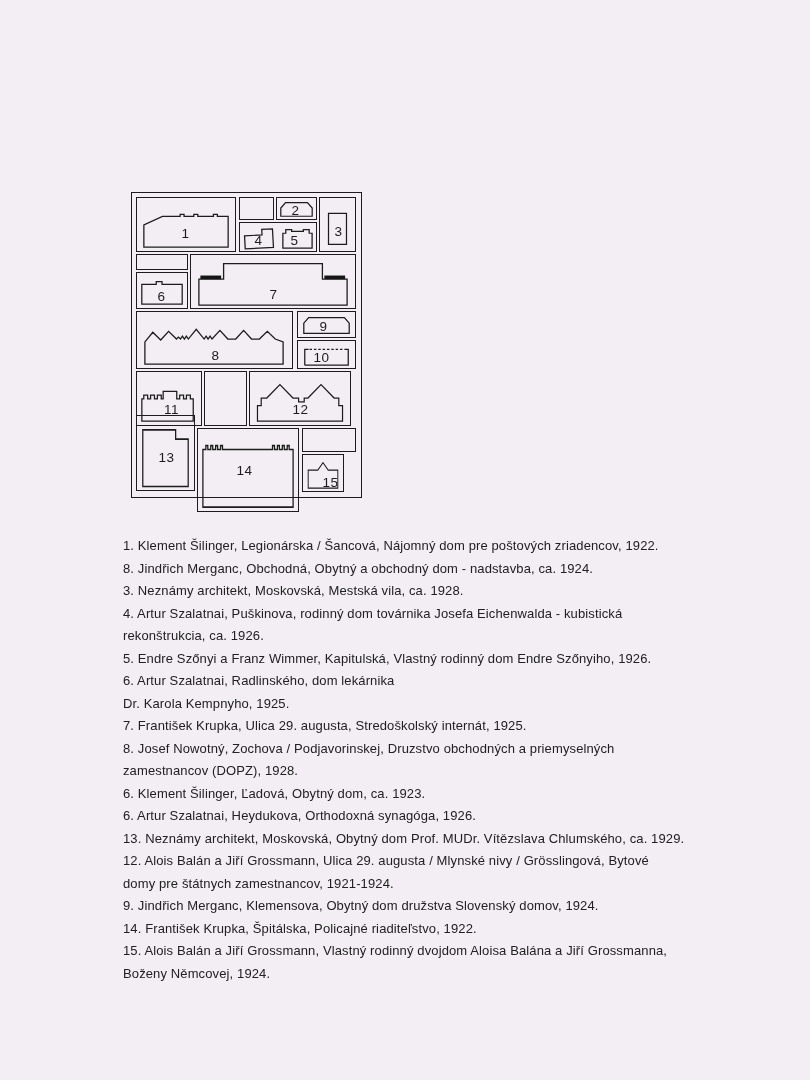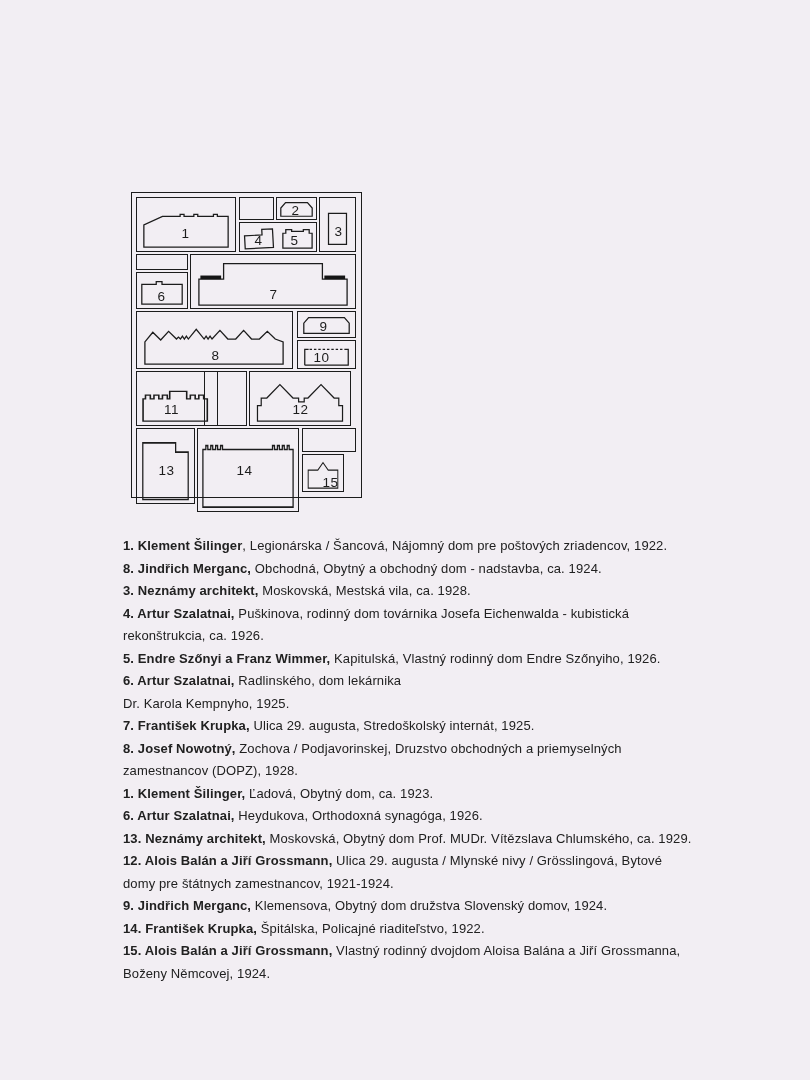--- a/index.html
+++ b/index.html
@@ -22,21 +22,21 @@
   .num {
     position:absolute; transform:translate(-50%,-50%);
     font-size:13.5px; letter-spacing:0.4px; color:#1c1c1c; white-space:nowrap;
   }
   
   .legend {
     position:absolute; left:123px; top:535px; width:645px;
     font-size:13px; line-height:22.5px; letter-spacing:0.12px; color:#212121;
   }
   .li { white-space:pre-wrap; }
-  .li .b { font-weight:700; }
+  .li .b { font-weight:400; }
 </style>
 </head>
 <body>
 
 <div class="page">
 
   <div class="diagram">
     <div class="plan-inner">
 
       <div class="cell" style="left:0px;top:0px;width:100px;height:55px">
@@ -98,35 +98,35 @@
         <span class="num" style="left:26px;top:14px">9</span>
       </div>
       <div class="cell" style="left:161px;top:143px;width:59px;height:29px">
         <svg viewBox="0 0 59 29" preserveAspectRatio="none">
           <path class="bld" d="M7 26 V9 H11 M48 9 H52 V26 H7"></path>
           <path class="dash" d="M12 9 H47"></path>
         </svg>
         <span class="num" style="left:24px;top:16px">10</span>
       </div>
 
-      <div class="cell" style="left:0px;top:174px;width:82px;height:55px">
+      <div class="cell" style="left:0px;top:174px;width:66px;height:55px">
         <svg viewBox="0 0 66 55" preserveAspectRatio="none">
             <path class="bld" d="M5 51 V28 H7 V24 H11 V28 H14 V24 H18 V28 H21 V24 H25 V28 H27 V20 H41 V28 H44 V24 H48 V28 H51 V24 H55 V28 H58 V51 Z"></path>
           </svg>
         <span class="num" style="left:35px;top:37px">11</span>
       </div>
       <div class="cell" style="left:68px;top:174px;width:43px;height:55px"></div>
       <div class="cell" style="left:113px;top:174px;width:102px;height:55px">
         <svg viewBox="0 0 107 55" preserveAspectRatio="none">
             <path class="bld" d="M8 51 V35 H12 V27 H18 L32 13 L46 27 H52 V31 H58 V27 H62 L76 13 L90 27 H95 V35 H99 V51 Z"></path>
           </svg>
         <span class="num" style="left:51px;top:37px">12</span>
       </div>
 
-      <div class="cell" style="left:0px;top:231px;width:59px;height:76px">
+      <div class="cell" style="left:0px;top:218px;width:59px;height:76px">
         <svg viewBox="0 0 59 64" preserveAspectRatio="none">
             <path class="bld" d="M6 61 V12 H40 V20 H53 V61 Z"></path>
           </svg>
         <span class="num" style="left:30px;top:41px">13</span>
       </div>
       <div class="cell" style="left:61px;top:231px;width:102px;height:84px">
         <svg viewBox="0 0 102 64" preserveAspectRatio="none">
             <path class="bld" d="M5 61 V16 H8 V13 H10 V16 H13 V13 H15 V16 H18 V13 H20 V16 H23 V13 H25 V16 H76 V13 H78 V16 H81 V13 H83 V16 H86 V13 H88 V16 H91 V13 H93 V16 H97 V61 Z"></path>
           </svg>
         <span class="num" style="left:47px;top:41px">14</span>
@@ -147,21 +147,21 @@
     <div class="li"><span class="b">8. Jindřich Merganc,</span><span> Obchodná, Obytný a obchodný dom - nadstavba, ca. 1924.</span></div>
     <div class="li"><span class="b">3. Neznámy architekt,</span><span> Moskovská, Mestská vila, ca. 1928.</span></div>
     <div class="li"><span class="b">4. Artur Szalatnai,</span><span> Puškinova, rodinný dom továrnika Josefa Eichenwalda - kubistická
 rekonštrukcia, ca. 1926.</span></div>
     <div class="li"><span class="b">5. Endre Szőnyi a Franz Wimmer,</span><span> Kapitulská, Vlastný rodinný dom Endre Szőnyiho, 1926.</span></div>
     <div class="li"><span class="b">6. Artur Szalatnai,</span><span> Radlinského, dom lekárnika
 Dr. Karola Kempnyho, 1925.</span></div>
     <div class="li"><span class="b">7. František Krupka,</span><span> Ulica 29. augusta, Stredoškolský internát, 1925.</span></div>
     <div class="li"><span class="b">8. Josef Nowotný,</span><span> Zochova / Podjavorinskej, Druzstvo obchodných a priemyselných
 zamestnancov (DOPZ), 1928.</span></div>
-    <div class="li"><span class="b">1. Klement Šilinger,</span><span> Ľadová, Obytný dom, ca. 1923.</span></div>
+    <div class="li"><span class="b">6. Klement Šilinger,</span><span> Ľadová, Obytný dom, ca. 1923.</span></div>
     <div class="li"><span class="b">6. Artur Szalatnai,</span><span> Heydukova, Orthodoxná synagóga, 1926.</span></div>
     <div class="li"><span class="b">13. Neznámy architekt,</span><span> Moskovská, Obytný dom Prof. MUDr. Vítězslava Chlumského, ca. 1929.</span></div>
     <div class="li"><span class="b">12. Alois Balán a Jiří Grossmann,</span><span> Ulica 29. augusta / Mlynské nivy / Grösslingová, Bytové
 domy pre štátnych zamestnancov, 1921-1924.</span></div>
     <div class="li"><span class="b">9. Jindřich Merganc,</span><span> Klemensova, Obytný dom družstva Slovenský domov, 1924.</span></div>
     <div class="li"><span class="b">14. František Krupka,</span><span> Špitálska, Policajné riaditeľstvo, 1922.</span></div>
     <div class="li"><span class="b">15. Alois Balán a Jiří Grossmann,</span><span> Vlastný rodinný dvojdom Aloisa Balána a Jiří Grossmanna,
 Boženy Němcovej, 1924.</span></div>
   </div>
 

